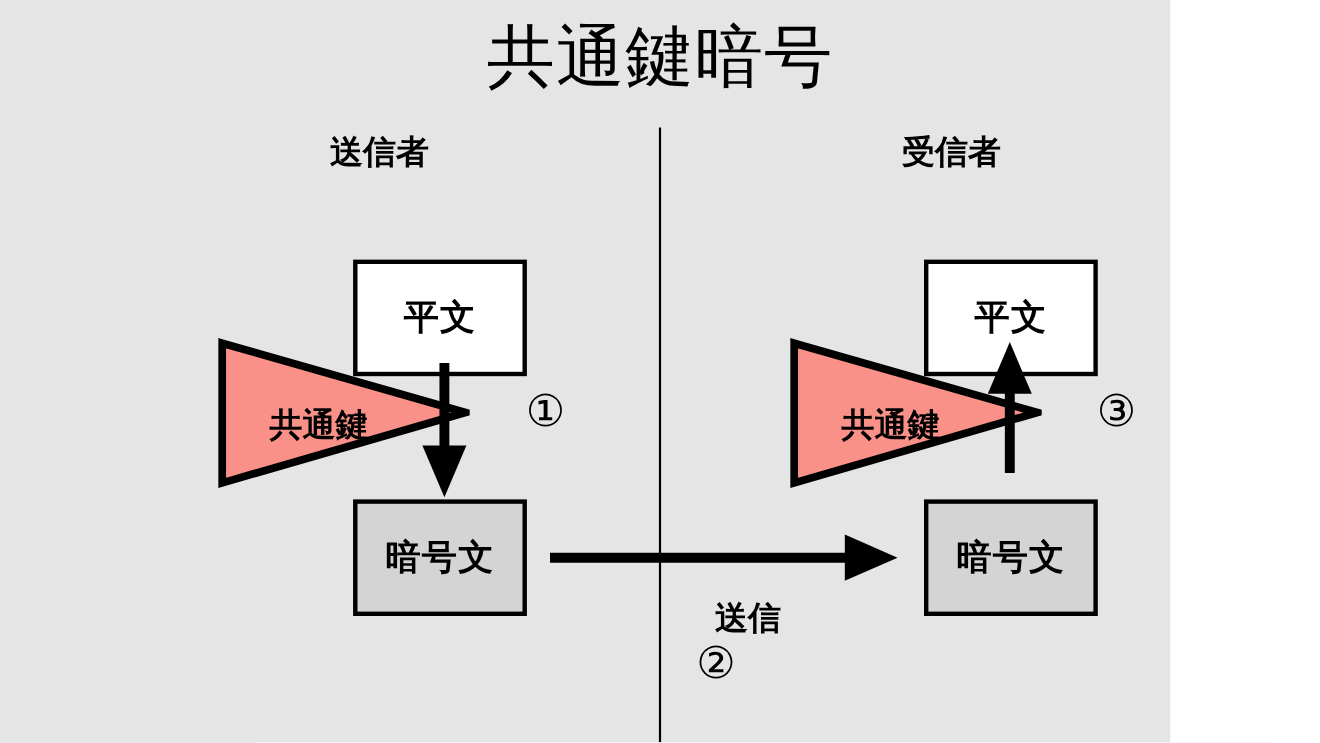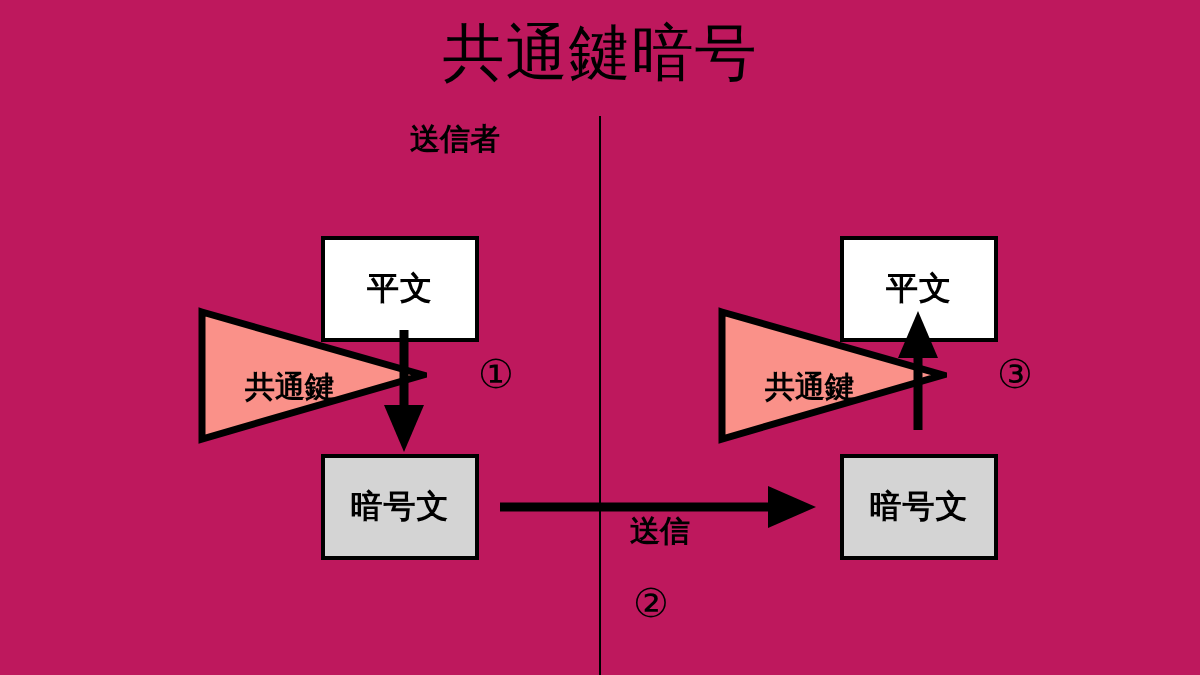--- a/index.html
+++ b/index.html
@@ -6,23 +6,23 @@
   html, body {
     margin: 0;
     padding: 0;
     background: #ffffff;
   }
   body {
     font-family: "Liberation Sans", "DejaVu Sans", sans-serif;
   }
   #stage {
     position: relative;
-    width: 1200px;
+    width: 1064px;
     height: 675px;
-    background: #be185d;
+    background: #e5e5e5;
     overflow: hidden;
   }
   
   .diagram-title {
     position: absolute;
     left: 0;
     top: 22px;
     width: 1200px;
     text-align: center;
     font-size: 62px;
@@ -32,21 +32,21 @@
     letter-spacing: 1px;
     white-space: nowrap;
   }
   
   .party-label {
     position: absolute;
     font-size: 30px;
     line-height: 1;
     font-weight: 700;
     color: #000000;
-    text-align: right;
+    text-align: left;
     white-space: nowrap;
   }
   #sender-label  { left: 300px; top: 124px; width: 200px; }
   #receiver-label{ left: 820px; top: 124px; width: 200px; }
 
   
   .node-box {
     position: absolute;
     box-sizing: border-box;
     border: 4px solid #000000;
@@ -111,39 +111,41 @@
     white-space: nowrap;
   }
   #step-1 { left: 453px; top: 354px; width: 86px; }
   #step-3 { left: 972px; top: 354px; width: 86px; }
   #step-2 { left: 608px; top: 583px; width: 86px; }
 
   
   #transmit-label {
     position: absolute;
     left: 600px;
-    top: 516px;
+    top: 548px;
     width: 120px;
     font-size: 30px;
     line-height: 1;
     font-weight: 700;
     color: #000000;
     text-align: center;
     white-space: nowrap;
+    padding-left: 20px;
   }
 </style>
 </head>
 <body>
 
 <div id="stage">
 
   <div class="diagram-title">共通鍵暗号</div>
 
   <div id="sender-label" class="party-label">送信者</div>
 
+  <div id="receiver-label" class="party-label">受信者</div>
 
   <div id="plain-left" class="node-box box-plain">平文</div>
 
   <div id="cipher-left" class="node-box box-cipher">暗号文</div>
 
   <div id="plain-right" class="node-box box-plain">平文</div>
 
   <div id="cipher-right" class="node-box box-cipher">暗号文</div>
 
   <div id="key-left" class="key-shape">

